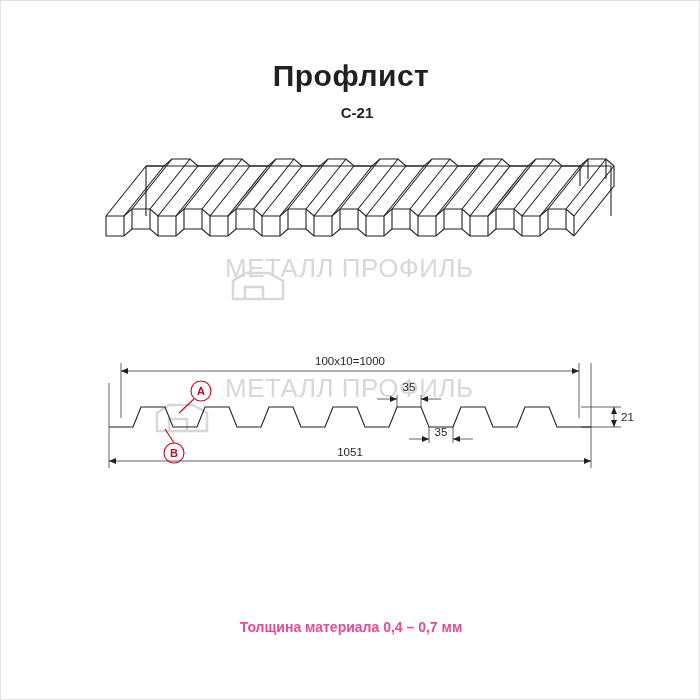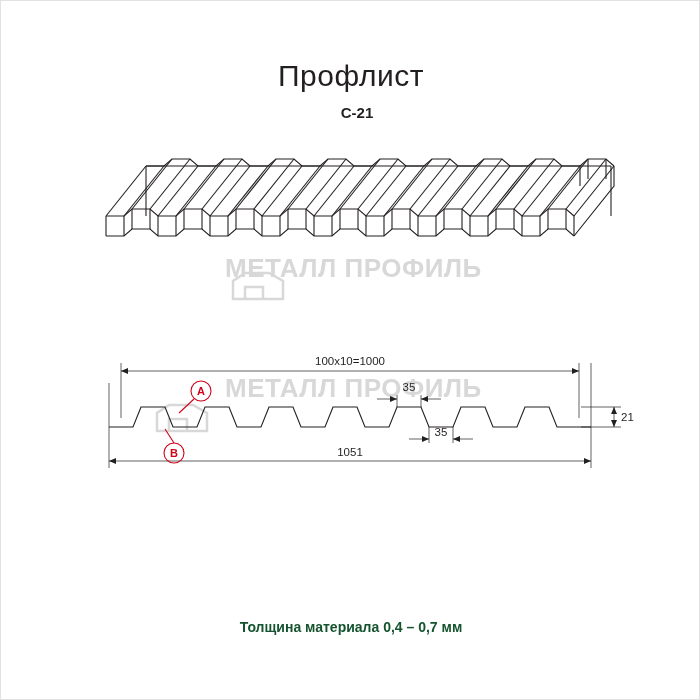--- a/index.html
+++ b/index.html
@@ -23,21 +23,21 @@
     border: 1px solid #e2e2e2;
     box-sizing: border-box;
   }
   .title {
     position: absolute;
     left: 0;
     top: 58px;
     width: 700px;
     text-align: center;
     font-size: 30px;
-    font-weight: normal;
+    font-weight: bold;
     letter-spacing: 0.5px;
     color: #231f20;
   }
   .subtitle {
     position: absolute;
     left: 0;
     top: 103px;
     width: 700px;
     text-align: center;
     font-size: 15px;
@@ -46,41 +46,41 @@
     padding-left: 6px;
   }
   .footer-note {
     position: absolute;
     left: 0;
     top: 618px;
     width: 700px;
     text-align: center;
     font-size: 14px;
     font-weight: bold;
-    color: #14532d;
+    color: #ec4899;
   }
   .hero {
     position: absolute;
     left: 70px;
     top: 140px;
     width: 560px;
     height: 165px;
   }
   .drawing {
     position: absolute;
     left: 60px;
     top: 322px;
     width: 590px;
     height: 180px;
   }
   .wm {
     position: absolute;
     pointer-events: none;
     color: #d8d8d8;
-    font-weight: bold;
+    font-weight: normal;
     white-space: nowrap;
   }
   .wm1 {
     left: 224px;
     top: 252px;
     font-size: 26px;
     letter-spacing: 0.5px;
   }
   .wm2 {
     left: 224px;

